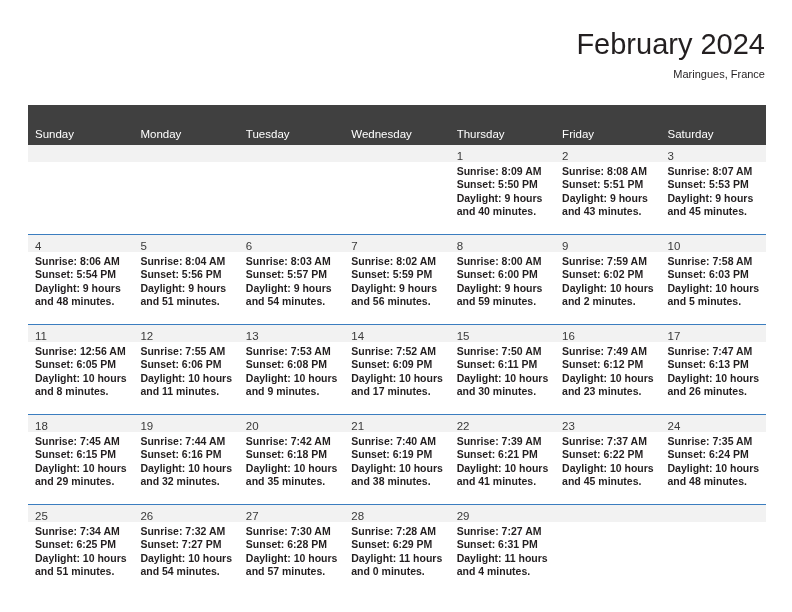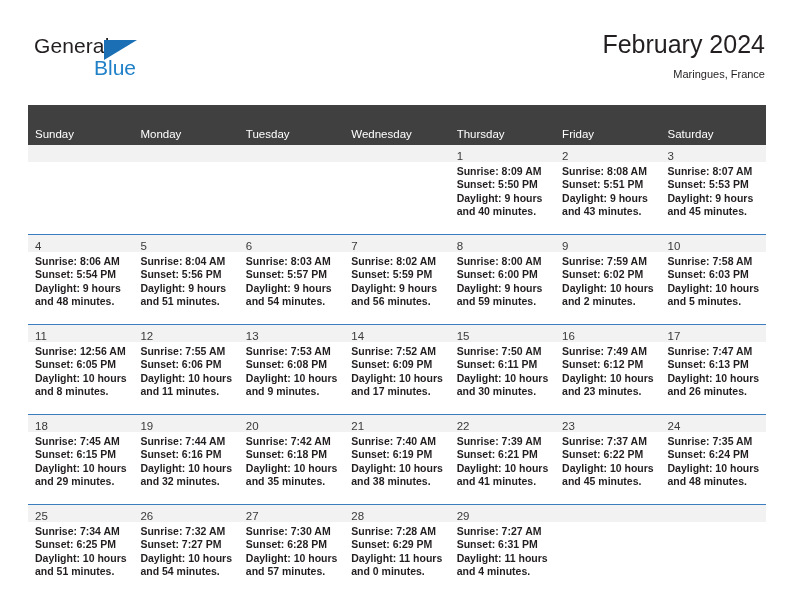--- a/index.html
+++ b/index.html
@@ -64,21 +64,21 @@
     line-height: 24px;
   }
 
   .title-block {
     position: absolute;
     right: 0;
     top: 0;
     text-align: right;
   }
   .cal-title {
-    font-size: 25px;
+    font-size: 29px;
     color: #231f20;
     line-height: 32px;
     white-space: nowrap;
   }
   .cal-subtitle {
     font-size: 11px;
     color: #231f20;
     line-height: 22px;
     margin-top: 3px;
     white-space: nowrap;
@@ -149,25 +149,20 @@
     white-space: nowrap;
   }
 </style>
 </head>
 <body>
 
 <div class="page">
 
   <div class="header">
 
-    <div class="brand">
-      <span class="brand-general">General</span>
-      <span class="brand-triangle"></span>
-      <span class="brand-blue">Blue</span>
-    </div>
 
     <div class="title-block">
       <div class="cal-title">February 2024</div>
       <div class="cal-subtitle">Maringues, France</div>
     </div>
 
   </div>
 
   <table class="calendar">
     <thead>

